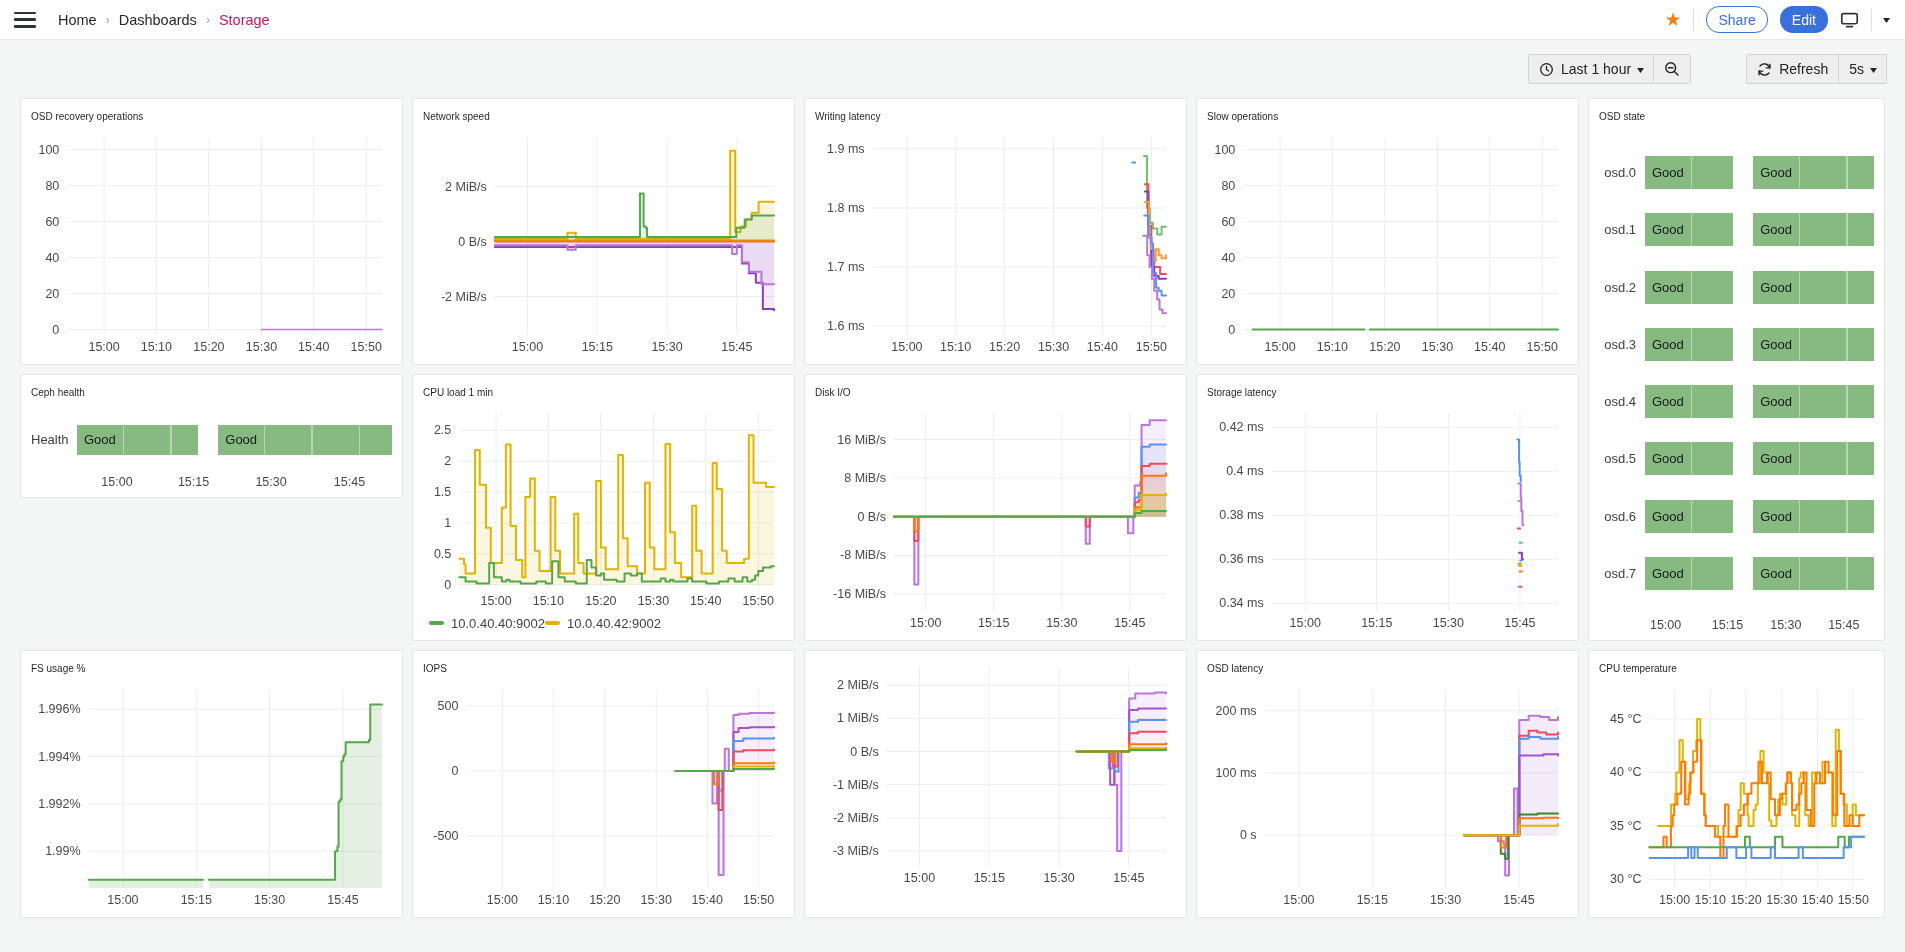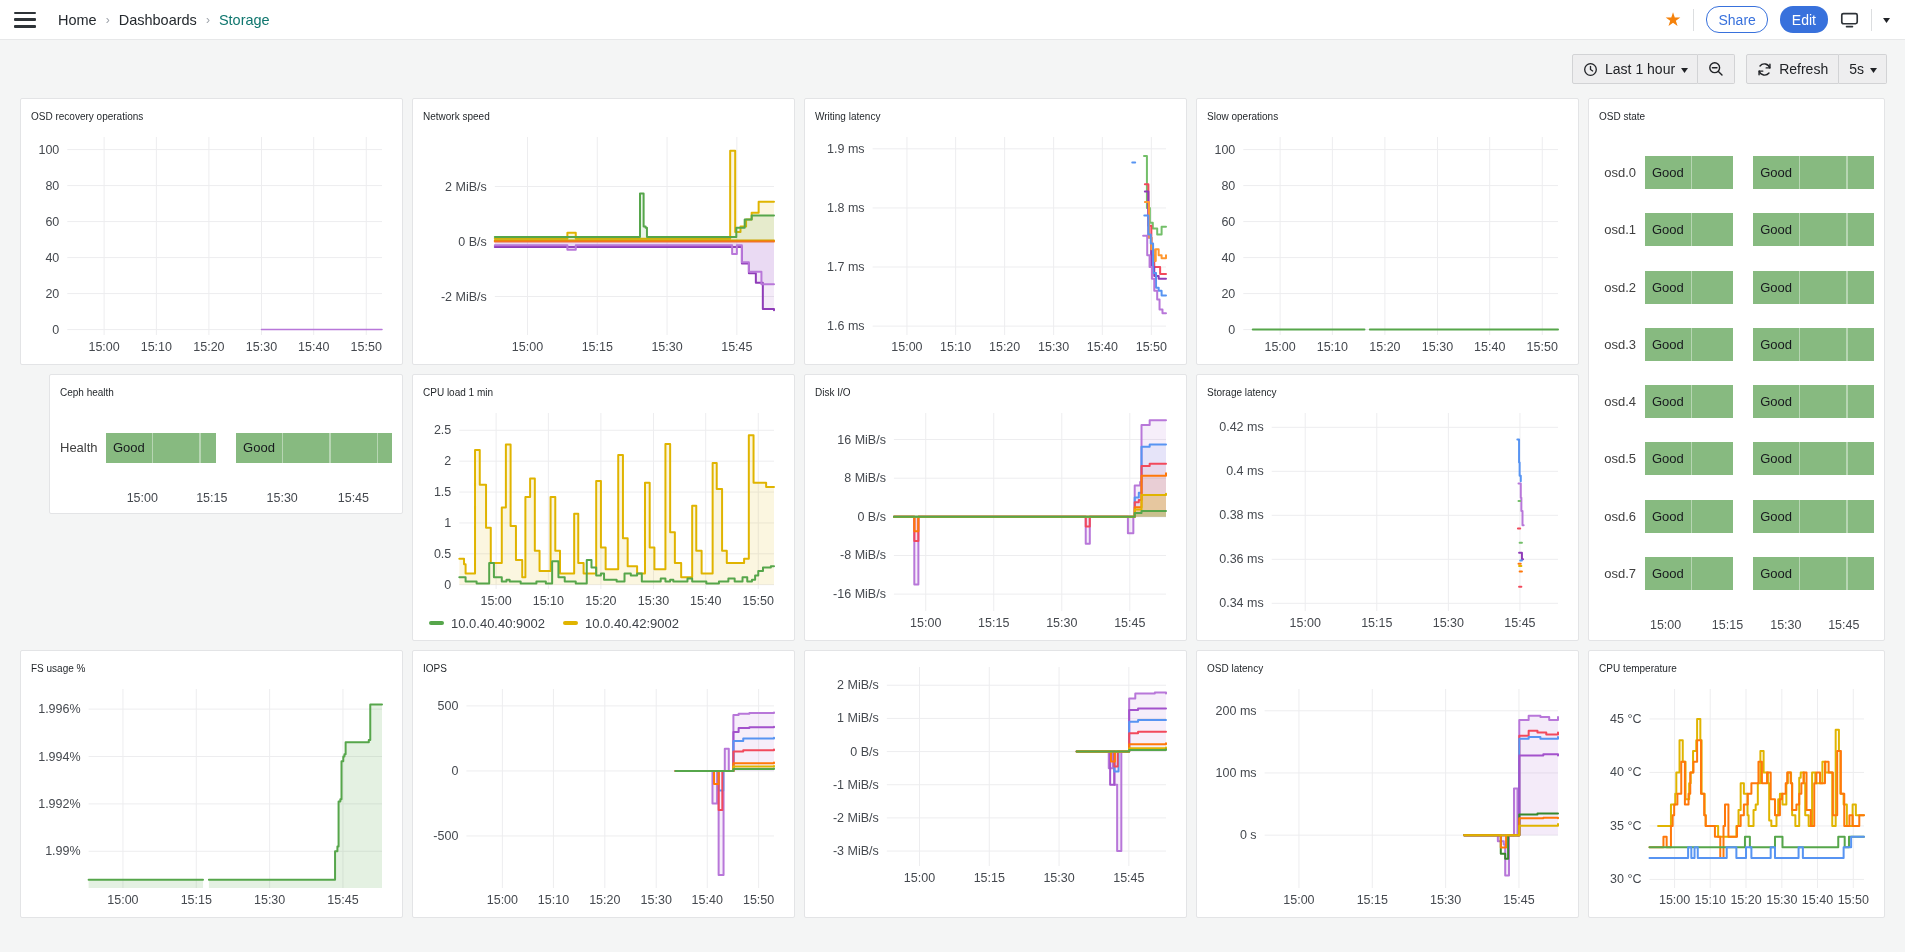--- a/index.html
+++ b/index.html
@@ -5,53 +5,53 @@
   * { margin:0; padding:0; box-sizing:border-box; }
   html,body { width:1905px; height:952px; overflow:hidden;
     font-family:"Liberation Sans", sans-serif; background:#f4f5f5; color:#24292e; }
   
   .topnav { height:40px; background:#ffffff; border-bottom:1px solid #e7e8e9;
     display:flex; align-items:center; padding:0 16px 0 14px; }
   .burger { width:22px; height:16px; display:flex; flex-direction:column; justify-content:space-between; cursor:pointer; margin-right:22px;}
   .burger div { height:2.6px; background:#2e3338; border-radius:1px; }
   .crumbs { display:flex; align-items:center; gap:9px; font-size:14.5px; }
   .crumb { color:#24292e; cursor:pointer; }
-  .crumb.current { color:#0f766e;text-align:right; }
+  .crumb.current { color:#be185d;text-align:right; }
   .crumb-sep { color:#9fa4ab; font-size:12px; }
   .nav-right { margin-left:auto; display:flex; align-items:center; gap:12px; }
   .star { font-size:19px; color:#f5820b; cursor:pointer; line-height:1; }
   .vdiv { width:1px; height:22px; background:#dcdee0; }
   .btn { border-radius:13px; font-size:14px; height:27px; padding:0 11px;
     display:flex; align-items:center; cursor:pointer; border:1px solid transparent; }
   .btn-outline { background:#fff; border-color:#3871dc; color:#3871dc; }
   .btn-primary { background:#3871dc; color:#fff; }
   .icon-btn { cursor:pointer; display:flex; align-items:center; color:#2e3338; }
   
   .subbar { height:58px; display:flex; align-items:center; justify-content:flex-end;
     padding:0 18px; gap:11px; }
-  .group { display:flex; }
+  .group { display:flex;margin-left:44px; }
   .gbtn { background:#eeeeef; border:1px solid #d2d3d5; height:30px; display:flex;
     align-items:center; gap:7px; padding:0 10px; font-size:14px; color:#202226; cursor:pointer; }
   .group .gbtn + .gbtn { border-left:none; }
   .group .gbtn:first-child { border-radius:2px 0 0 2px; }
   .group .gbtn:last-child { border-radius:0 2px 2px 0; }
   .caret { font-size:10px; color:#202226; transform:scaleX(1.4); }
   
   .dash { display:grid; grid-template-columns:repeat(4, 1fr) 297px;
     grid-template-rows:267px 267px 268px; gap:9px; padding:0 20px; }
   .panel { background:#fff; border:1px solid #e3e4e6; border-radius:2px;
     padding:7px 10px 6px 10px; display:flex; flex-direction:column; overflow:hidden; }
   .ptitle { font-size:10px; font-weight:500; color:#1f2327; line-height:22px;
     cursor:pointer; flex:0 0 auto; }
   .chart { flex:1 1 auto; min-height:0; cursor:crosshair; }
-  .legend { flex:0 0 22px; display:flex; gap:18px; align-items:center; padding-left:6px; }
+  .legend { flex:0 0 22px; display:flex; align-items:center; padding-left:6px; }
   .legend-item { display:flex; align-items:center; gap:7px; font-size:13px; color:#3e4249; cursor:pointer; }
   .legend-swatch { width:15px; height:4px; border-radius:2px; }
   
-  .p-ceph { align-self:start; height:140px;margin-left:29px; }
+  .p-ceph { align-self:start; height:124px; }
   .p-osd { grid-column:5; grid-row:1 / 3; }
   .status-body { flex:1; display:flex; flex-direction:column; justify-content:space-evenly; padding-top:4px; }
   .status-row { display:flex; align-items:center; }
   .status-label { width:46px; text-align:right; padding-right:9px; font-size:13px; color:#404040; flex:0 0 auto; }
   .blocks { flex:1; display:flex; gap:20px; height:30px; }
   .p-osd .blocks { height:33px; }
   .block { background:#87ba80; display:flex; align-items:center; padding-left:7px;
     font-size:13px; font-weight:500; color:#17191d;
     background-image:repeating-linear-gradient(90deg, rgba(255,255,255,0) 0 46px, rgba(255,255,255,.4) 46px 47.5px); }
   .block.b1 { flex:0 0 38.5%; }

